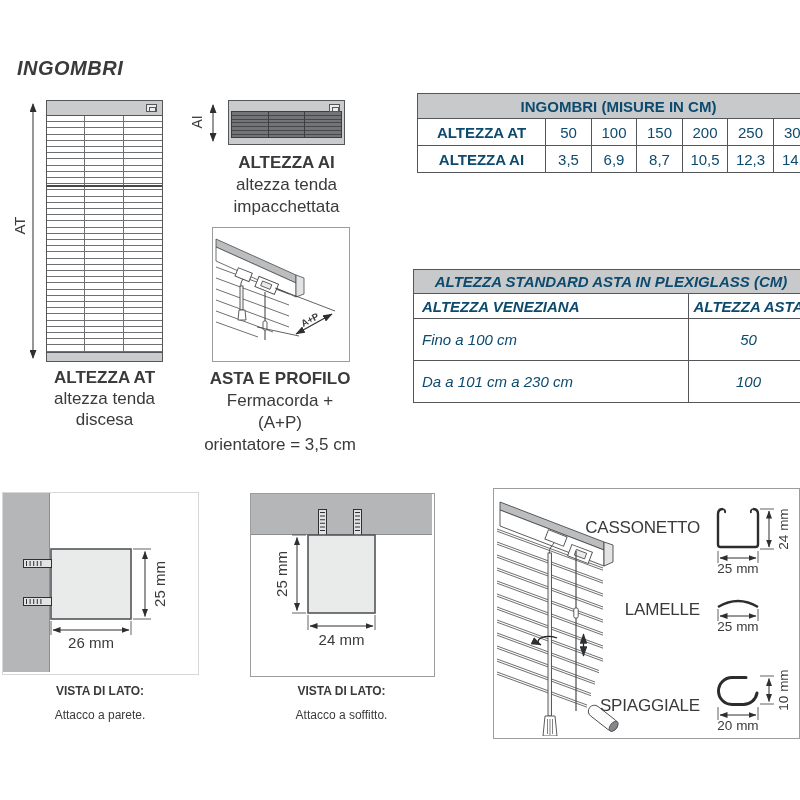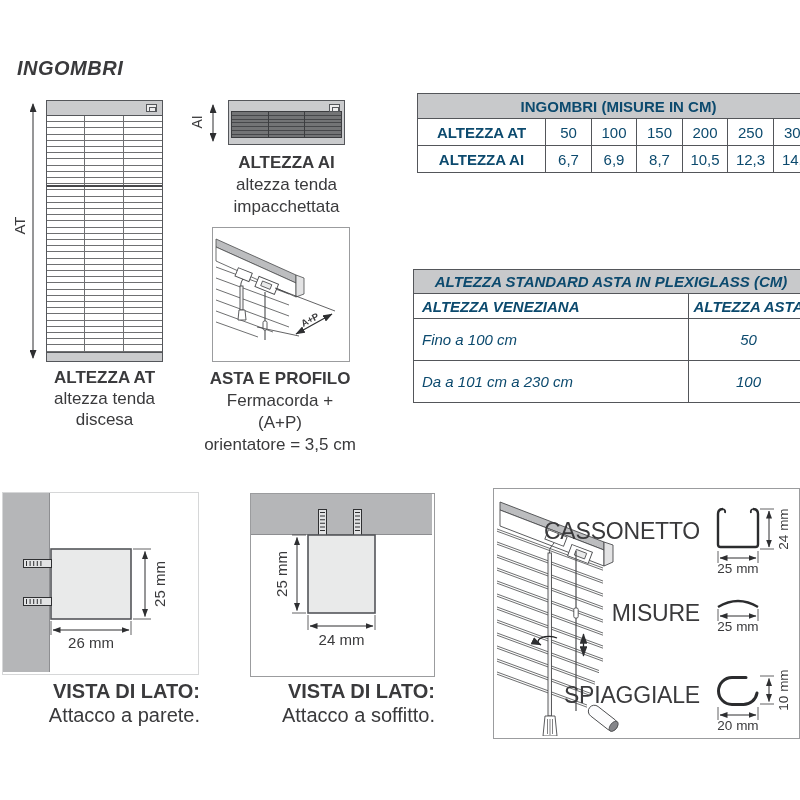--- a/index.html
+++ b/index.html
@@ -19,21 +19,21 @@
   #t1 tr{height:27px;} #t1 tr.hd{height:25px;}
   #t2{left:392px;top:269px;width:395px;font-style:italic;}
   #t2 tr{height:42px;} #t2 tr.hd{height:24px;} #t2 tr.ch{height:25px;}
   #t2 .left{text-align:left;padding-left:8px;}
   #t2 tr.ch th{font-weight:bold;}
 
   
   .cap{position:absolute;text-align:center;font-size:17px;line-height:21px;}
   .cap .b{font-weight:bold;}
   .cap3{line-height:22px;}
-  .capsm{position:absolute;text-align:right;font-size:20px;line-height:24px;}
+  .capsm{position:absolute;text-align:center;font-size:12px;line-height:24px;}
   .capsm .b{font-weight:bold;}
   .rotlab{position:absolute;font-size:15px;transform:rotate(-90deg);white-space:nowrap;}
 
   
   #blindAT{left:46px;top:100px;width:117px;height:262px;}
   .bl-head{position:relative;height:16px;background:#cacbcd;border:1px solid #54565a;box-sizing:border-box;}
   .bl-slats{position:relative;height:236px;box-sizing:border-box;border-left:1px solid #54565a;border-right:1px solid #54565a;
     background:repeating-linear-gradient(to bottom,#ffffff 0 5.2px,#6f7072 5.2px 6.2px);}
   .bl-foot{height:10px;background:#cacbcd;border:1px solid #54565a;box-sizing:border-box;}
   .cord{position:absolute;top:0;bottom:0;width:1.2px;background:#6f7072;}
@@ -45,21 +45,21 @@
   #blindAI{left:228px;top:100px;width:117px;height:45px;background:#cacbcd;border:1px solid #54565a;box-sizing:border-box;}
   #aiDark{position:absolute;left:2px;right:2px;top:10px;bottom:6px;background:#737476;border:1px solid #3c3d40;
     background-image:repeating-linear-gradient(to bottom,rgba(0,0,0,0) 0 2.8px,#46474a 2.8px 3.8px);}
   .cordD{position:absolute;top:0;bottom:0;width:1.5px;background:#3c3d40;}
 
   
   #astaBox{left:212px;top:227px;width:136px;height:133px;border:1px solid #9b9c9e;}
   #panelL{left:2px;top:492px;width:195px;height:181px;border:1px solid #d6d7d8;}
   #panelM{left:250px;top:493px;width:183px;height:182px;border:1px solid #9b9c9e;}
   #panelR{left:493px;top:488px;width:305px;height:249px;border:1px solid #9b9c9e;}
-  .prof-label{position:absolute;right:99px;font-size:23px;letter-spacing:-.2px;}
+  .prof-label{position:absolute;right:99px;font-size:17px;letter-spacing:-.2px;}
   svg{display:block;}
   svg text{font-family:"Liberation Sans",sans-serif;fill:#3a3a3c;}
 </style>
 </head>
 <body>
 
 <div id="page">
 
   <div class="abs" id="title">INGOMBRI</div>
 
@@ -185,21 +185,21 @@
       <th class="rl">ALTEZZA AT</th>
       <td>50</td>
       <td>100</td>
       <td>150</td>
       <td>200</td>
       <td>250</td>
       <td>300</td>
     </tr>
     <tr>
       <th class="rl">ALTEZZA AI</th>
-      <td>6,7</td>
+      <td>3,5</td>
       <td>6,9</td>
       <td>8,7</td>
       <td>10,5</td>
       <td>12,3</td>
       <td>14,1</td>
     </tr>
   </tbody>
     </table>
 
   <table class="tbl" id="t2">
@@ -389,17 +389,17 @@
           <line x1="266" y1="215" x2="280" y2="215"></line>
         <line x1="224" y1="218" x2="224" y2="231"></line>
           <line x1="264" y1="218" x2="264" y2="231"></line>
       </g>
       <line x1="275" y1="189.5" x2="275" y2="212.5" stroke="#2e2f31" stroke-width="1" marker-start="url(#mPR)" marker-end="url(#mPR)"></line>
       <line x1="226" y1="226" x2="262" y2="226" stroke="#2e2f31" stroke-width="1" marker-start="url(#mPR)" marker-end="url(#mPR)"></line>
       <text transform="rotate(-90 289 201)" x="289" y="206" text-anchor="middle" font-size="13.5">10 mm</text>
       <text x="244" y="241" text-anchor="middle" font-size="13.5">20 mm</text>
     </svg>
     <div class="prof-label" style="top:29px;">CASSONETTO</div>
-    <div class="prof-label" style="top:111px;">MISURE</div>
-    <div class="prof-label" style="top:193px;margin-left:19px;">SPIAGGIALE</div>
+    <div class="prof-label" style="top:111px;">LAMELLE</div>
+    <div class="prof-label" style="top:207px;margin-left:19px;">SPIAGGIALE</div>
   </div>
 
 </div>
 
 </body></html>

